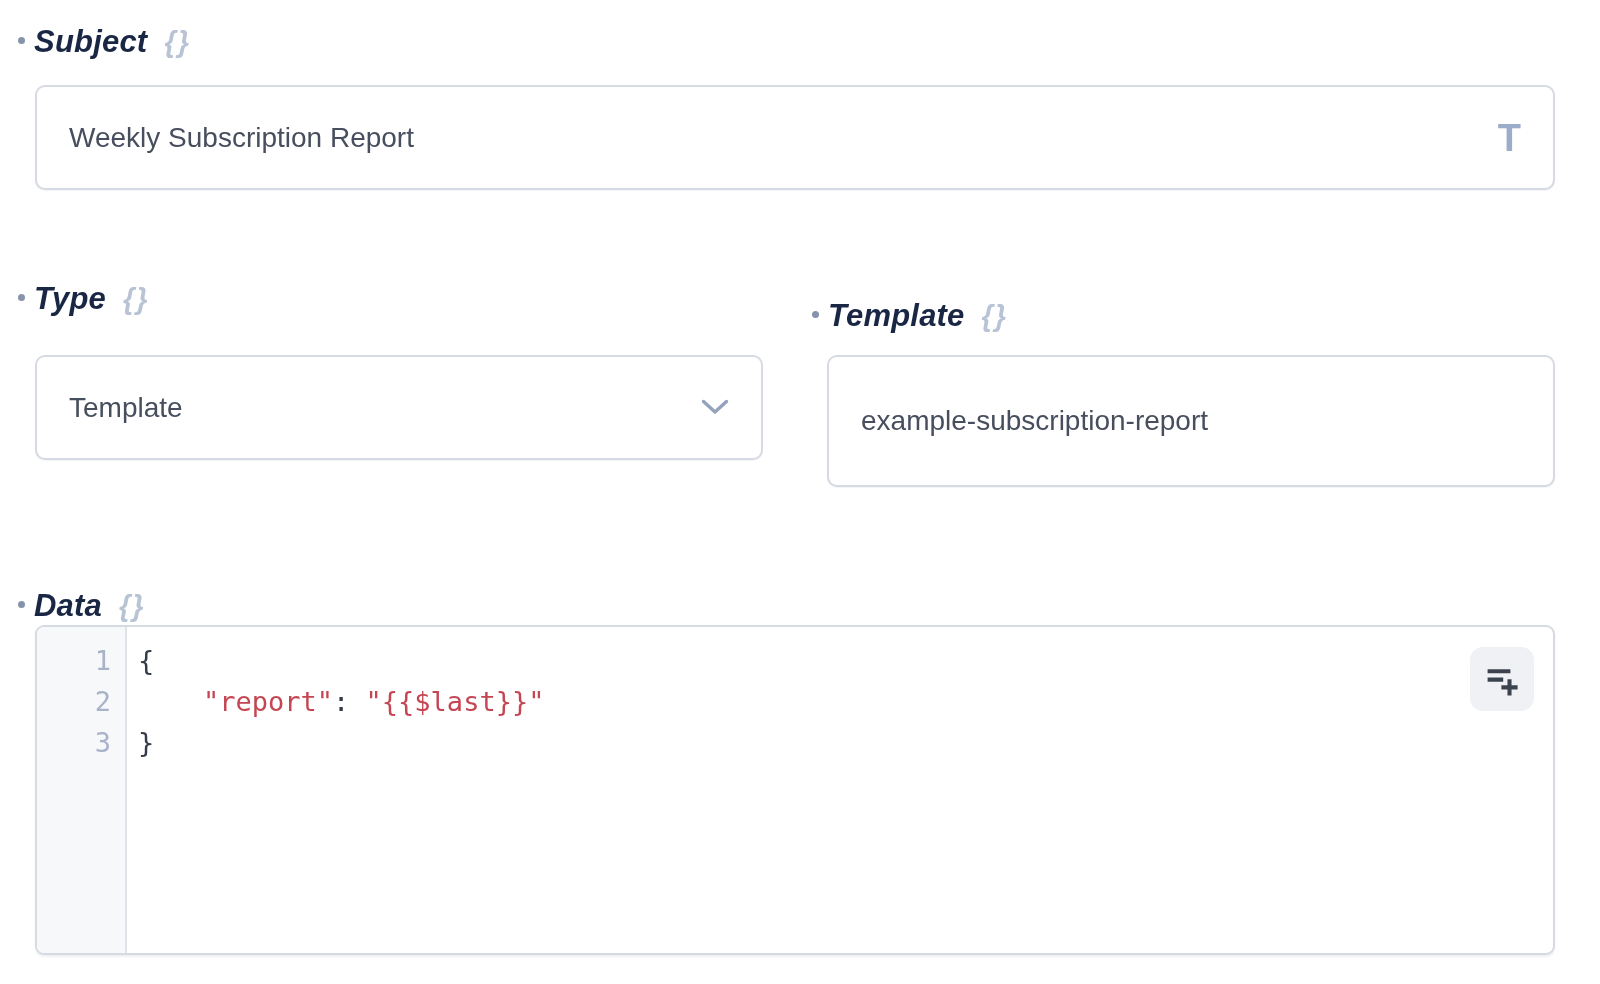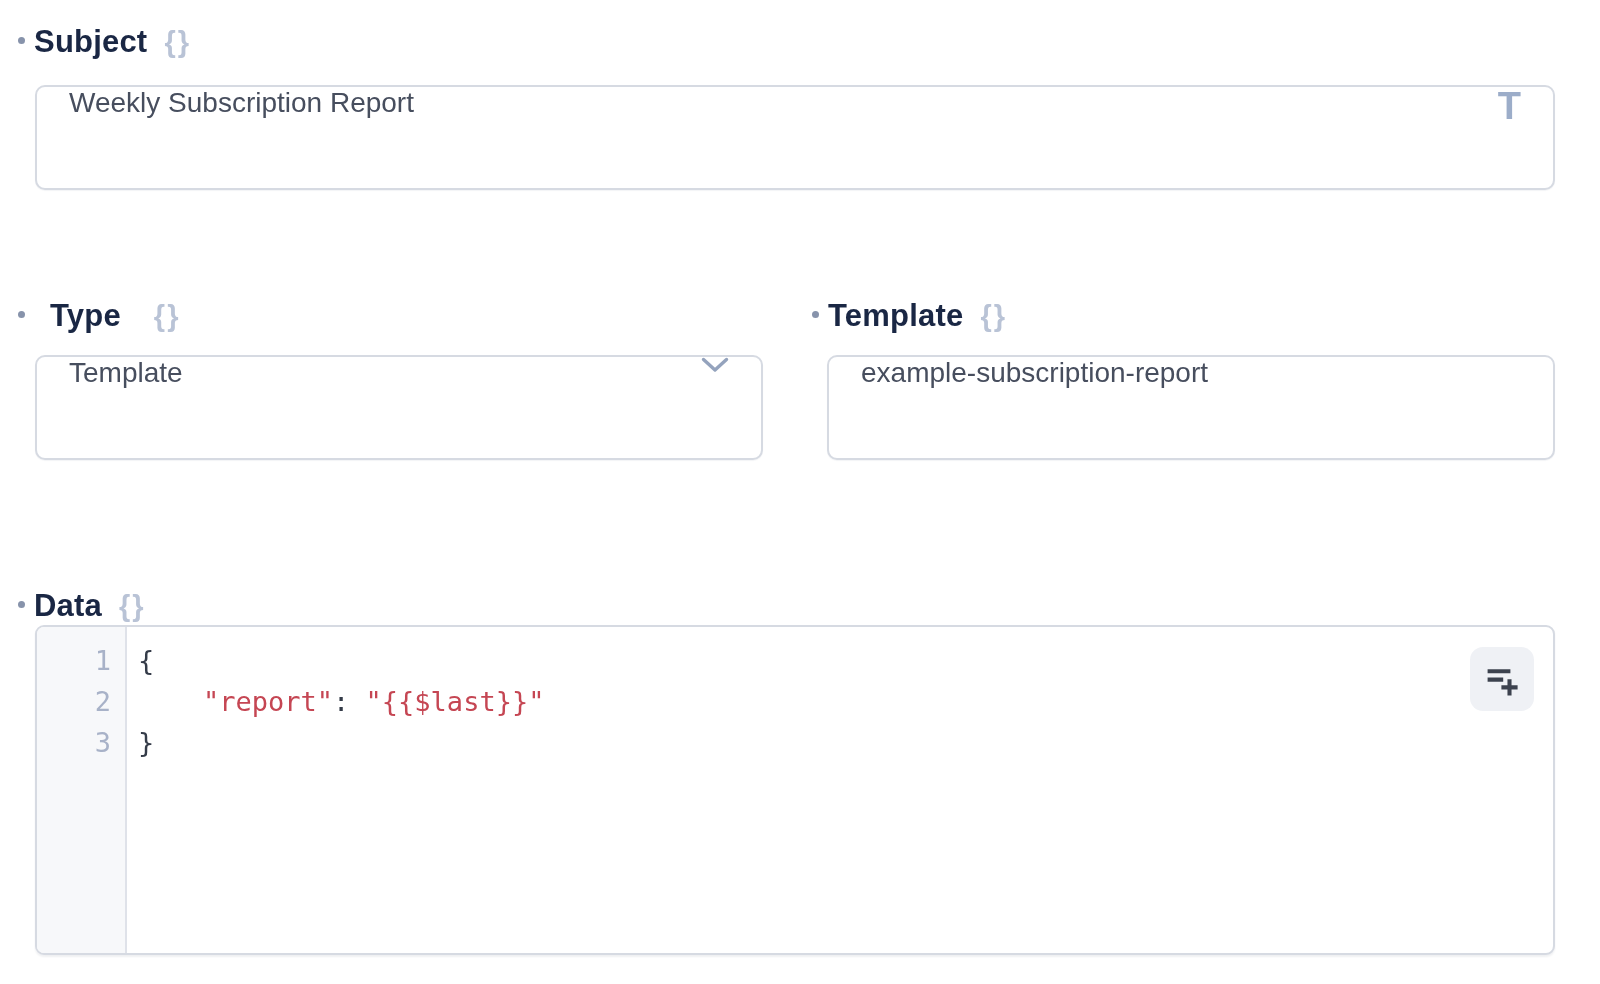--- a/index.html
+++ b/index.html
@@ -1,42 +1,42 @@
 <!DOCTYPE html>
 <html style="--label-text: #1a2744; --required-dot: #8793ab; --braces-icon: #b9c3d6; --border: #d6dae2; --input-text: #474e5e; --text-tool-icon: #9cadc9; --chevron-icon: #94a3bd; --gutter-bg: #f7f8fa; --line-number: #a8b2c8; --code-text: #343b48; --string-token: #c54653; --button-bg: #eff1f5; --button-icon: #3c424e;"><head>
 <meta charset="utf-8">
 <style>
   * { margin:0; padding:0; box-sizing:border-box; }
   html,body { width:1600px; height:984px; background:#ffffff;
               font-family:"Liberation Sans", sans-serif; }
   .page { position:relative; width:1600px; height:984px; overflow:hidden; }
 
   
-  .label-row { position:absolute; display:flex; align-items:flex-start; }
+  .label-row { position:absolute; display:flex; align-items:flex-start;font-style:italic; }
   .req-dot { width:7px; height:7px; border-radius:50%;
              background:var(--required-dot,#8793ab); margin-top:14px; margin-right:9px; flex:none; }
   .field-label { font-size:31px; font-weight:700; color:var(--label-text,#1a2744);
                  line-height:38px; letter-spacing:.2px; }
   .braces { font-size:29px; font-weight:600; color:var(--braces-icon,#b9c3d6);
             margin-left:17px; line-height:38px; letter-spacing:2px; cursor:pointer; }
 
   
   .input-box { position:absolute; border:2px solid var(--border,#d6dae2); border-radius:10px;
-               background:#fff; display:flex; align-items:flex-start; padding:0 32px;
+               background:#fff; display:flex; align-items:center; padding:0 32px;
                box-shadow:0 1px 1px rgba(27,43,77,.05); }
   .input-box input { border:none; outline:none; flex:1; font-family:"Liberation Sans",sans-serif;
                      font-size:28px; color:var(--input-text,#474e5e); background:transparent; }
   .select-value { flex:1; font-size:28px; color:var(--input-text,#474e5e); }
   .t-icon { margin-left:auto; font-size:38px; font-weight:700;
             color:var(--text-tool-icon,#9cadc9); line-height:1; cursor:pointer; }
   #subject-input  { left:35px;  top:85px;  width:1520px; height:105px; }
   #type-select    { left:35px;  top:355px; width:728px;  height:105px; cursor:pointer; }
-  #template-input { left:827px; top:355px; width:728px;  height:105px; }
+  #template-input { left:827px; top:355px; width:728px;  height:132px; }
   #subject-label  { left:18px;  top:23px; }
-  #type-label     { left:18px;  top:297px;gap:16px; }
+  #type-label     { left:18px;  top:280px; }
   #template-label { left:812px; top:297px; }
   #data-label     { left:18px;  top:587px; }
 
   
   .editor { position:absolute; left:35px; top:625px; width:1520px; height:330px;
             border:2px solid var(--border,#d6dae2); border-radius:9px; background:#fff;
             display:flex; overflow:hidden; box-shadow:0 2px 2px rgba(27,43,77,.07); }
   .gutter { width:90px; flex:none; background:var(--gutter-bg,#f7f8fa);
             border-right:2px solid #dfe2e9; padding:13px 14px 0 0; text-align:right;
             font-family:"DejaVu Sans Mono", monospace; font-size:27px; line-height:41px;

